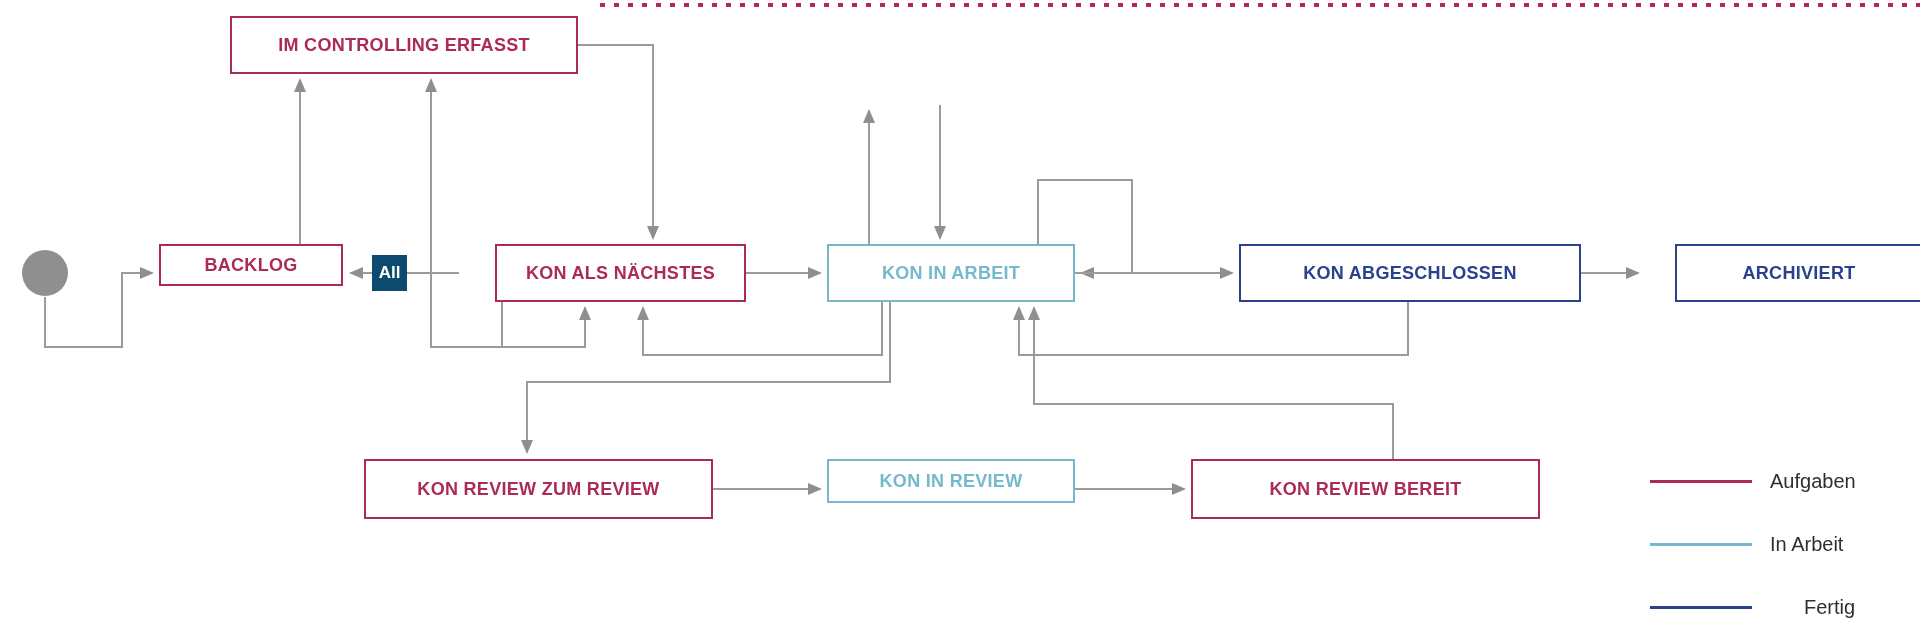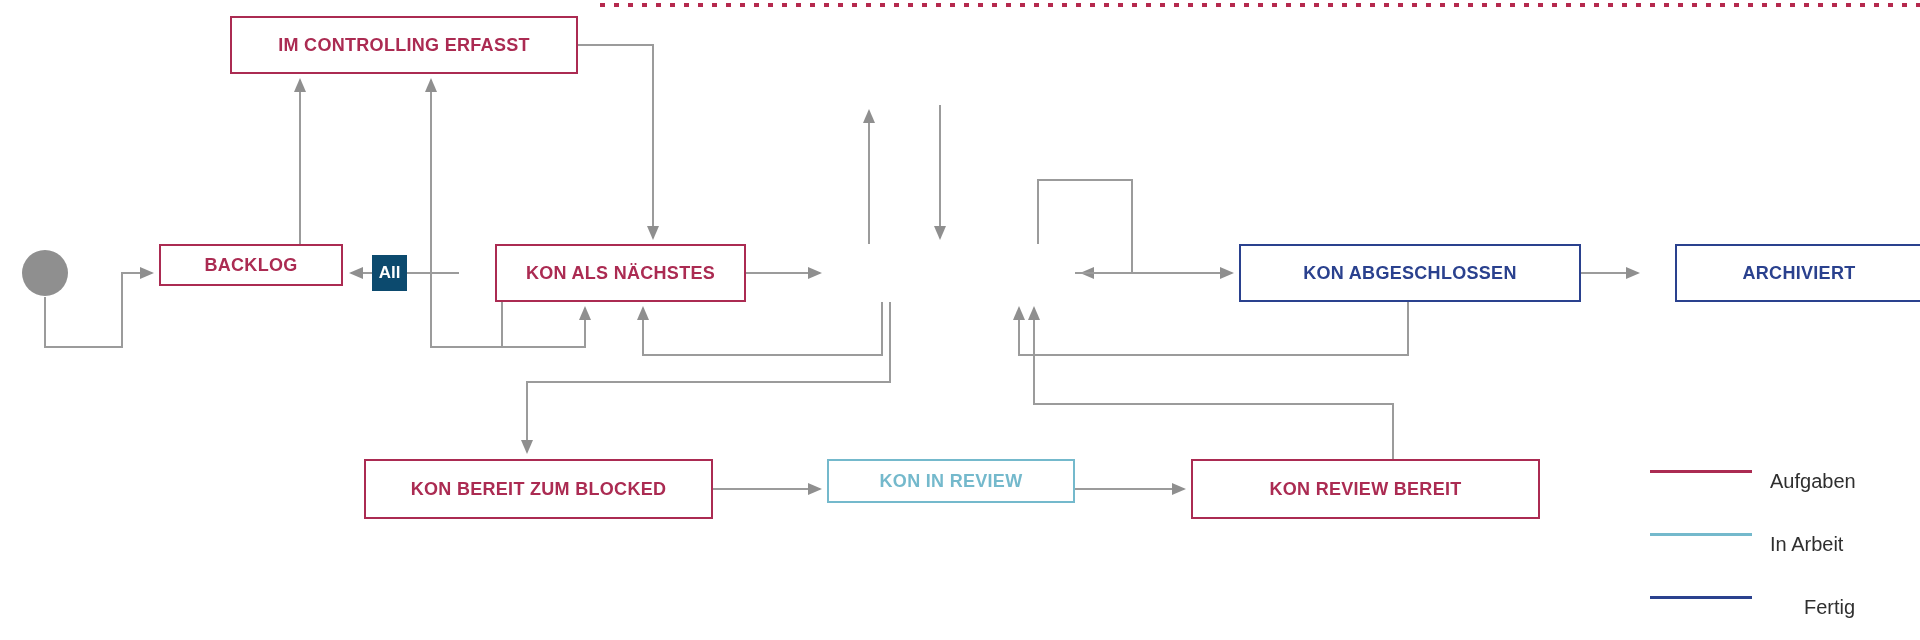--- a/index.html
+++ b/index.html
@@ -22,21 +22,21 @@
     position:absolute; left:22px; top:250px; width:46px; height:46px;
     border-radius:50%; background:#8f8f8f; z-index:2;
   }
   .all-badge {
     position:absolute; left:372px; top:255px; width:35px; height:36px; z-index:3;
     background:#0c4a6e; color:#ffffff; font-weight:700; font-size:17px;
     display:flex; align-items:center; justify-content:center;
   }
   .legend-row {
     position:absolute; left:1650px; height:22px; z-index:2;
-    display:flex; align-items:flex-start;
+    display:flex; align-items:center;
   }
   .legend-row .legend-line { width:102px; height:0; border-top:3px solid #000; }
   .legend-row .legend-label { margin-left:18px; font-size:20px; color:#2f2f2f; font-weight:400; }
   .legend-line.todo       { border-color:#ab2b52; }
   .legend-line.inprogress { border-color:#74b9cc; }
   .legend-line.done       { border-color:#2a418e; }
   .row-1 { top:470px; } .row-2 { top:533px; } .row-3 { top:596px;gap:34px; }
 </style>
 </head>
 <body>
@@ -76,26 +76,27 @@
 
   <div class="start-node"></div>
 
   <div class="node todo" style="left:159px; top:244px; width:184px; height:42px;">BACKLOG</div>
 
   <div class="node todo" style="left:230px; top:16px; width:348px; height:58px;">IM CONTROLLING ERFASST</div>
 
   <div class="node todo" style="left:459px; top:244px; width:251px; height:58px;margin-left:36px;">KON ALS NÄCHSTES</div>
 
 
+  <div class="node inprogress" style="left:827px; top:244px; width:248px; height:58px;">KON IN ARBEIT</div>
 
   <div class="node done" style="left:1239px; top:244px; width:342px; height:58px;">KON ABGESCHLOSSEN</div>
 
   <div class="node done" style="left:1645px; top:244px; width:248px; height:58px;margin-left:30px;">ARCHIVIERT</div>
 
-  <div class="node todo" style="left:364px; top:459px; width:349px; height:60px;">KON BEREIT ZUM BLOCKED</div>
+  <div class="node todo" style="left:364px; top:459px; width:349px; height:60px;">KON REVIEW ZUM REVIEW</div>
 
   <div class="node inprogress" style="left:827px; top:459px; width:248px; height:44px;text-align:center;">KON IN REVIEW</div>
 
   <div class="node todo" style="left:1191px; top:459px; width:349px; height:60px;">KON REVIEW BEREIT</div>
 
   <div class="all-badge">All</div>
 
   <div class="legend-row row-1">
     <span class="legend-line todo"></span>
     <span class="legend-label">Aufgaben</span>

